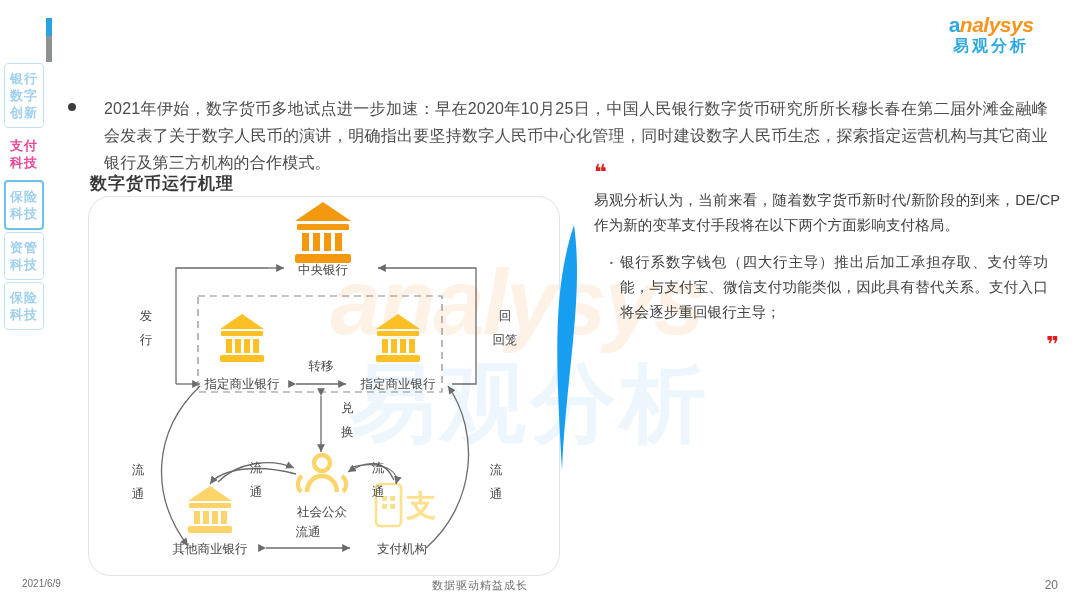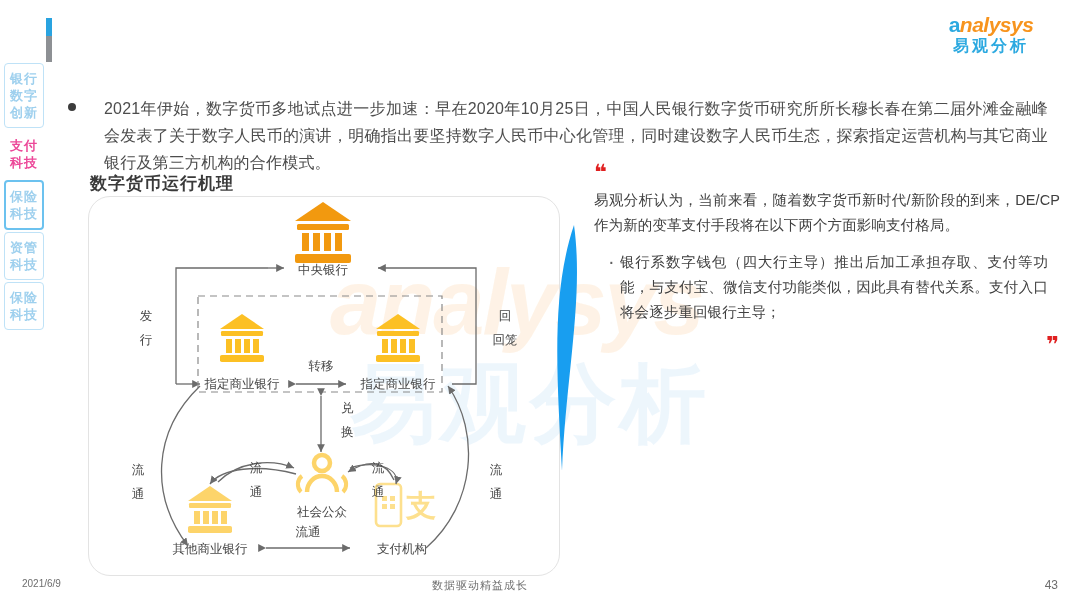--- a/index.html
+++ b/index.html
@@ -289,14 +289,14 @@
 <div id="right-panel">
   <div id="quote-open">❝</div>
   <p class="rp-para">易观分析认为，当前来看，随着数字货币新时代/新阶段的到来，DE/CP作为新的变革支付手段将在以下两个方面影响支付格局。</p>
   <p class="rp-li">银行系数字钱包（四大行主导）推出后加工承担存取、支付等功能，与支付宝、微信支付功能类似，因此具有替代关系。支付入口将会逐步重回银行主导；</p>
   <div id="quote-close">❞</div>
 </div>
 
 <div id="footer">
   <div id="footer-date">2021/6/9</div>
   <div id="footer-slogan">数据驱动精益成长</div>
-  <div id="footer-page">43</div>
+  <div id="footer-page">20</div>
 </div>
 
 </body></html>

